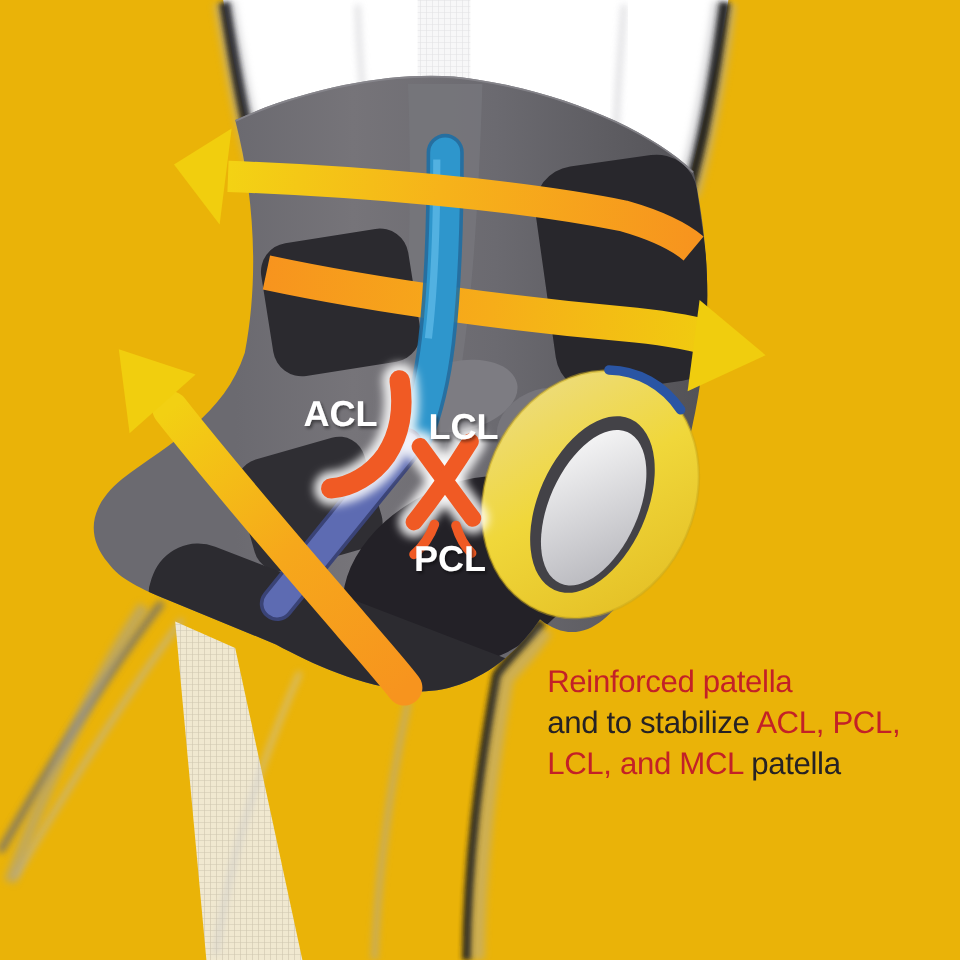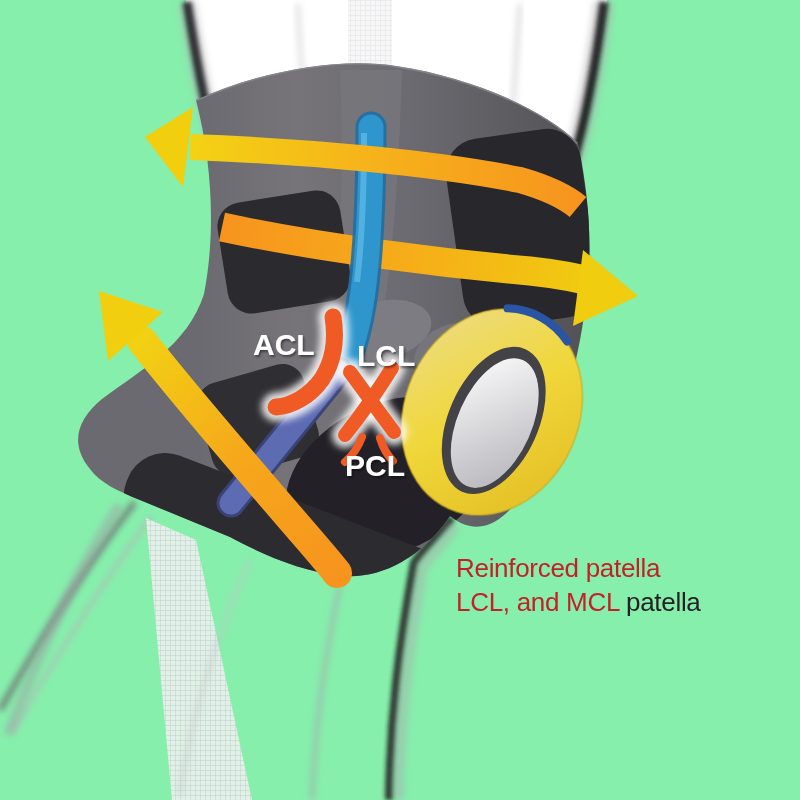--- a/index.html
+++ b/index.html
@@ -1,16 +1,16 @@
 <!DOCTYPE html>
 <html><head>
 <meta charset="utf-8">
 <style>
   html,body{margin:0;padding:0;background:#fff;}
-  #stage{position:relative;width:800px;height:800px;overflow:hidden;background:#86efac;
+  #stage{position:relative;width:800px;height:800px;overflow:hidden;background:#eab308;
          font-family:"Liberation Sans", sans-serif;}
   #stage svg{position:absolute;left:0;top:0;}
   .lig-label{font-family:"Liberation Sans", sans-serif;font-weight:bold;font-size:30px;fill:#ffffff;}
   #caption{position:absolute;left:456px;top:551px;width:330px;
            font-size:26px;line-height:34px;letter-spacing:-0.3px;color:#262224;}
   .cap-line{white-space:nowrap;}
   .seg-red{color:#c32127;}
   .seg-black{color:#262224;}
 </style>
 </head>
@@ -178,15 +178,16 @@
 
   <g filter="url(#txtsh)">
     <text class="lig-label" x="253" y="355">ACL</text>
     <text class="lig-label" x="357" y="366">LCL</text>
     <text class="lig-label" x="345" y="476">PCL</text>
   </g>
 </svg>
 
 <div id="caption">
   <div class="cap-line"><span class="seg-red">Reinforced patella</span></div>
+  <div class="cap-line"><span class="seg-black">and to stabilize </span><span class="seg-red">ACL, PCL,</span></div>
   <div class="cap-line"><span class="seg-red">LCL, and MCL</span><span class="seg-black"> patella</span></div>
 </div>
 </div>
 
 </body></html>

